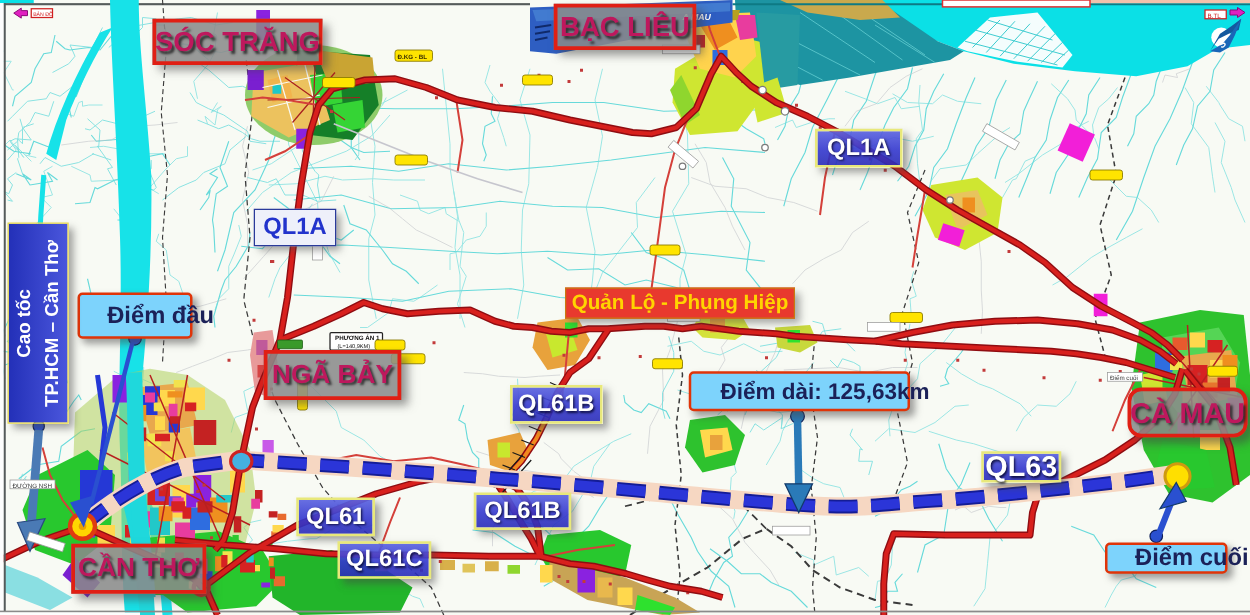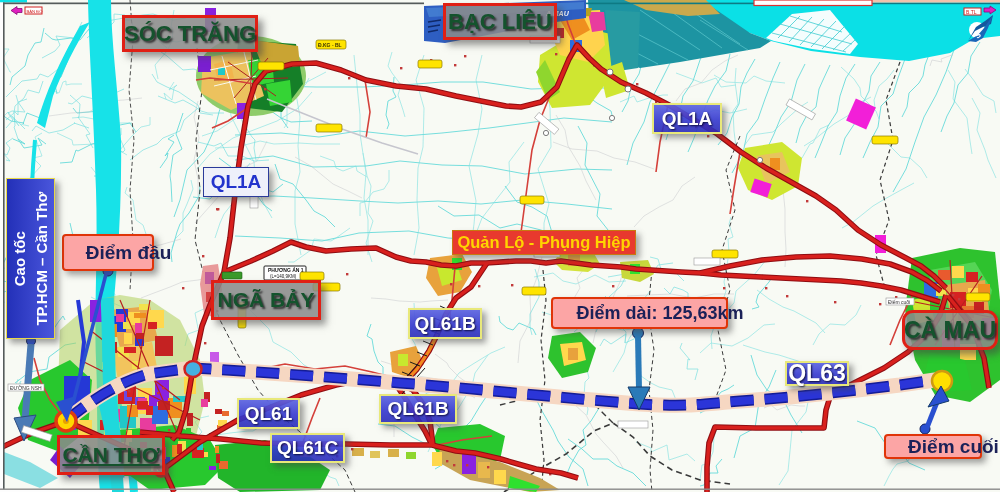--- a/index.html
+++ b/index.html
@@ -1,21 +1,21 @@
 <!DOCTYPE html>
 <html><head>
 <meta charset="utf-8">
 <style>
 html,body{margin:0;padding:0;background:#fff;}
 #map{position:relative;width:1000px;height:492px;overflow:hidden;font-family:"Liberation Sans",sans-serif;background:#f7f9f7;}
 #map svg{position:absolute;left:0;top:0;}
 .lbl{position:absolute;box-sizing:border-box;display:flex;align-items:center;justify-content:center;font-weight:bold;white-space:nowrap;}
-.gray{background:rgba(138,138,138,0.87);border:3px solid #e01f14;color:#14532d;text-shadow:2px 2px 2px rgba(40,40,40,0.9);box-shadow:5px 5px 7px rgba(70,70,70,0.55);font-size:22px;}
+.gray{background:rgba(138,138,138,0.87);border:3px solid #e01f14;color:#be185d;text-shadow:2px 2px 2px rgba(40,40,40,0.9);box-shadow:5px 5px 7px rgba(70,70,70,0.55);font-size:22px;}
 .blue{background:linear-gradient(180deg,rgba(91,99,224,0.92) 0%,rgba(52,56,207,0.9) 55%,rgba(42,44,184,0.9) 100%);border:2px solid #e8e87a;color:#fff;text-shadow:1px 1px 2px rgba(0,0,30,0.8);box-shadow:4px 4px 6px rgba(70,70,70,0.5);font-size:19px;}
-.yel{background:#fca5a5;border:2px solid #e03408;color:#1b2158;box-shadow:4px 4px 6px rgba(70,70,70,0.5);font-size:19px;border-radius:4px;padding-left:41px;}
+.yel{background:#7dd3fc;border:2px solid #e03408;color:#1b2158;box-shadow:4px 4px 6px rgba(70,70,70,0.5);font-size:19px;border-radius:4px;padding-left:41px;}
 </style>
 </head>
 <body>
 <div id="map">
 <svg width="1000" height="492" viewBox="0 0 1000 492">
 
 <rect x="0" y="0" width="1000" height="492" fill="#f8faf4"></rect>
 
 <g id="texture">
 <g stroke="#43d2d4" stroke-width="0.9" fill="none" opacity="0.8">
@@ -719,21 +719,21 @@
 </g>
 </g>
 </svg>
 
 <div class="lbl gray" style="left:122px;top:15px;width:136px;height:37px;">SÓC TRĂNG</div>
 
 <div class="lbl gray" style="left:443px;top:3px;width:114px;height:37px;text-align:right;">BẠC LIÊU</div>
 
 <div class="lbl gray" style="left:211px;top:280px;width:110px;height:40px;font-size:21px;text-align:center;">NGÃ BẢY</div>
 
-<div class="lbl gray" style="left:57px;top:435px;width:108px;height:40px;font-size:21px;text-decoration:underline;">CẦN THƠ</div>
+<div class="lbl gray" style="left:57px;top:435px;width:108px;height:40px;font-size:21px;">CẦN THƠ</div>
 
 
 <div class="lbl gray" style="left:902px;top:310px;width:96px;height:40px;font-size:23px;border-radius:11px;">CÀ MAU</div>
 
 <div class="lbl" style="left:203px;top:167px;width:66px;height:30px;background:#eef0fa;border:1.5px solid #2a3a9a;color:#2233cc;font-size:19px;box-shadow:4px 4px 6px rgba(70,70,70,0.5);">QL1A</div>
 
 <div class="lbl blue" style="left:652px;top:103px;width:70px;height:31px;">QL1A</div>
 
 <div class="lbl blue" style="left:237px;top:398px;width:63px;height:31px;">QL61</div>
 

